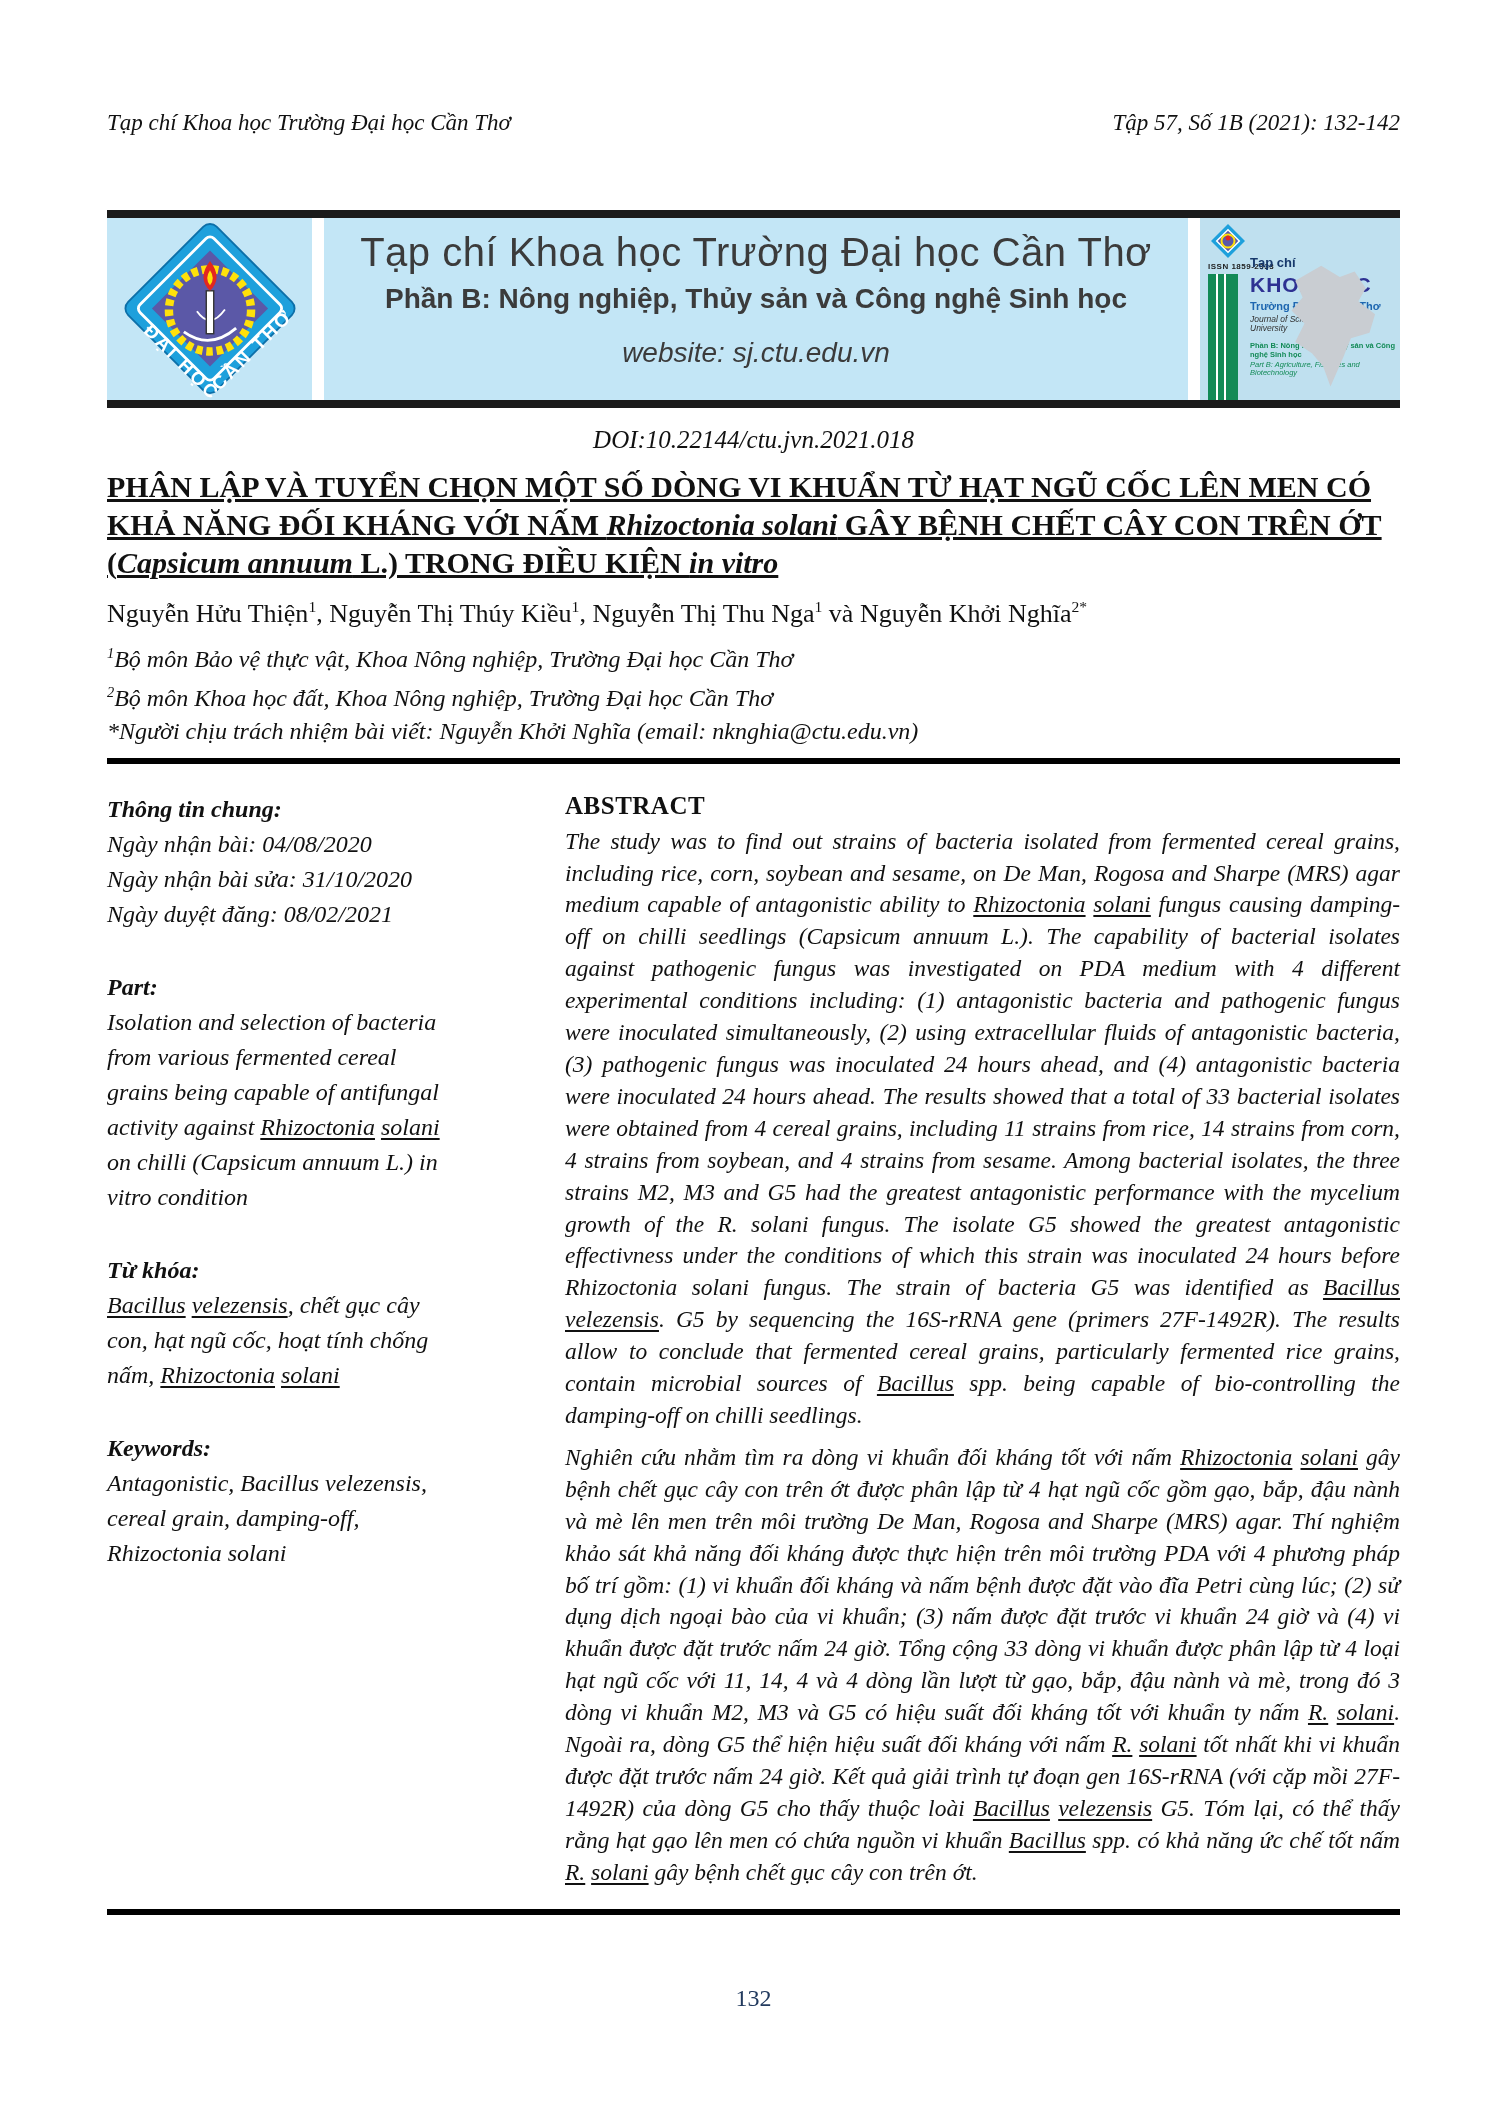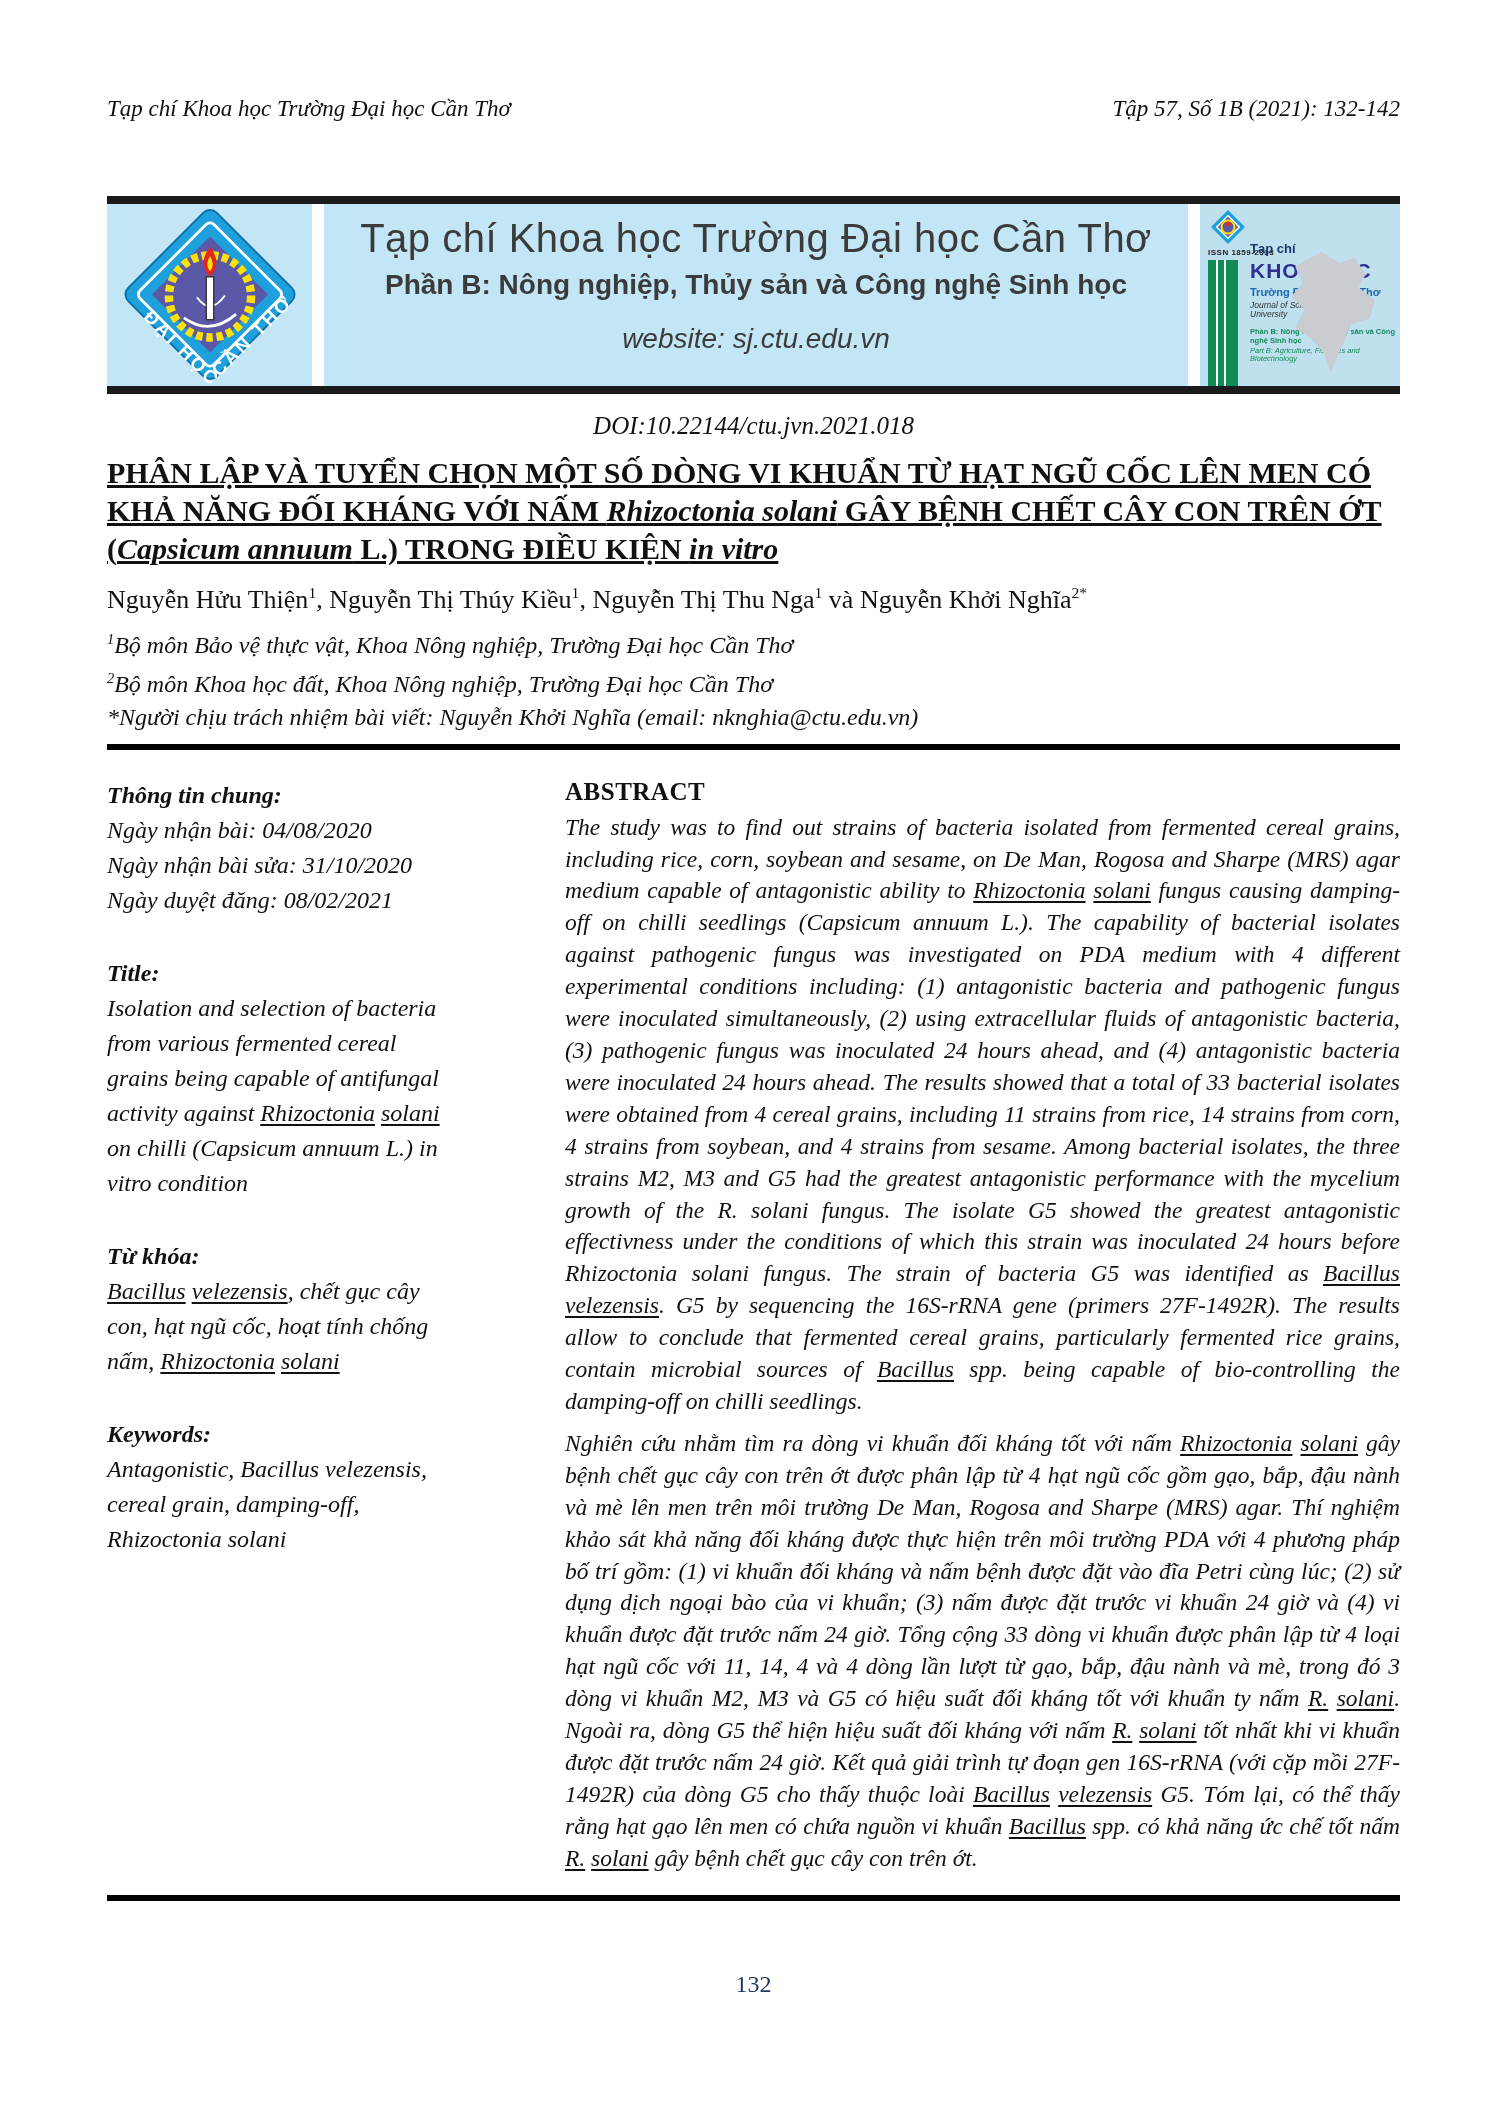--- a/index.html
+++ b/index.html
@@ -1,21 +1,21 @@
 <!DOCTYPE html>
 <html style="--banner-bg: #c3e6f6; --cover-bg: #bfe0ef; --green: #128a56; --indigo: #2e3192; --blue: #1d66b0; --map-gray: #c9cdd2; --page-num: #223a5e; --text: #111111; --logo-blue: #1ea0dc; --logo-purple: #5b58a7; --logo-yellow: #ffe10a; --logo-red: #e3261f;"><head>
 <meta charset="utf-8">
 <style>
   html,body{margin:0;padding:0;background:#ffffff;}
   .page{
     position:relative;
     width:1497px;
     height:2127px;
     box-sizing:border-box;
-    padding:0 97px 0 107px;
+    padding:14px 97px 0 107px;
     background:#ffffff;
     overflow:hidden;
     font-family:"Liberation Serif","DejaVu Serif",serif;
     color:var(--text,#111);
   }
   
   .running-header{
     margin-top:96px;
     display:flex;
     justify-content:space-between;
@@ -156,21 +156,21 @@
   <div class="columns">
 
     <aside class="sidebar">
       <div class="group">
         <div class="side-heading">Thông tin chung:</div>
         <div>Ngày nhận bài: 04/08/2020</div>
         <div>Ngày nhận bài sửa: 31/10/2020</div>
         <div>Ngày duyệt đăng: 08/02/2021</div>
       </div>
       <div class="group">
-        <div class="side-heading">Title:</div>
+        <div class="side-heading">Part:</div>
         <div><span>Isolation and selection of bacteria from various fermented cereal grains being capable of antifungal activity against </span><span class="seg-u">Rhizoctonia</span><span> </span><span class="seg-u">solani</span><span> on chilli (Capsicum annuum L.) in vitro condition</span></div>
       </div>
       <div class="group">
         <div class="side-heading">Từ khóa:</div>
         <div><span class="seg-u">Bacillus</span><span> </span><span class="seg-u">velezensis</span><span>, chết gục cây con, hạt ngũ cốc, hoạt tính chống nấm, </span><span class="seg-u">Rhizoctonia</span><span> </span><span class="seg-u">solani</span></div>
       </div>
       <div class="group">
         <div class="side-heading">Keywords:</div>
         <div>Antagonistic, Bacillus velezensis, cereal grain, damping-off, Rhizoctonia solani</div>
       </div>

